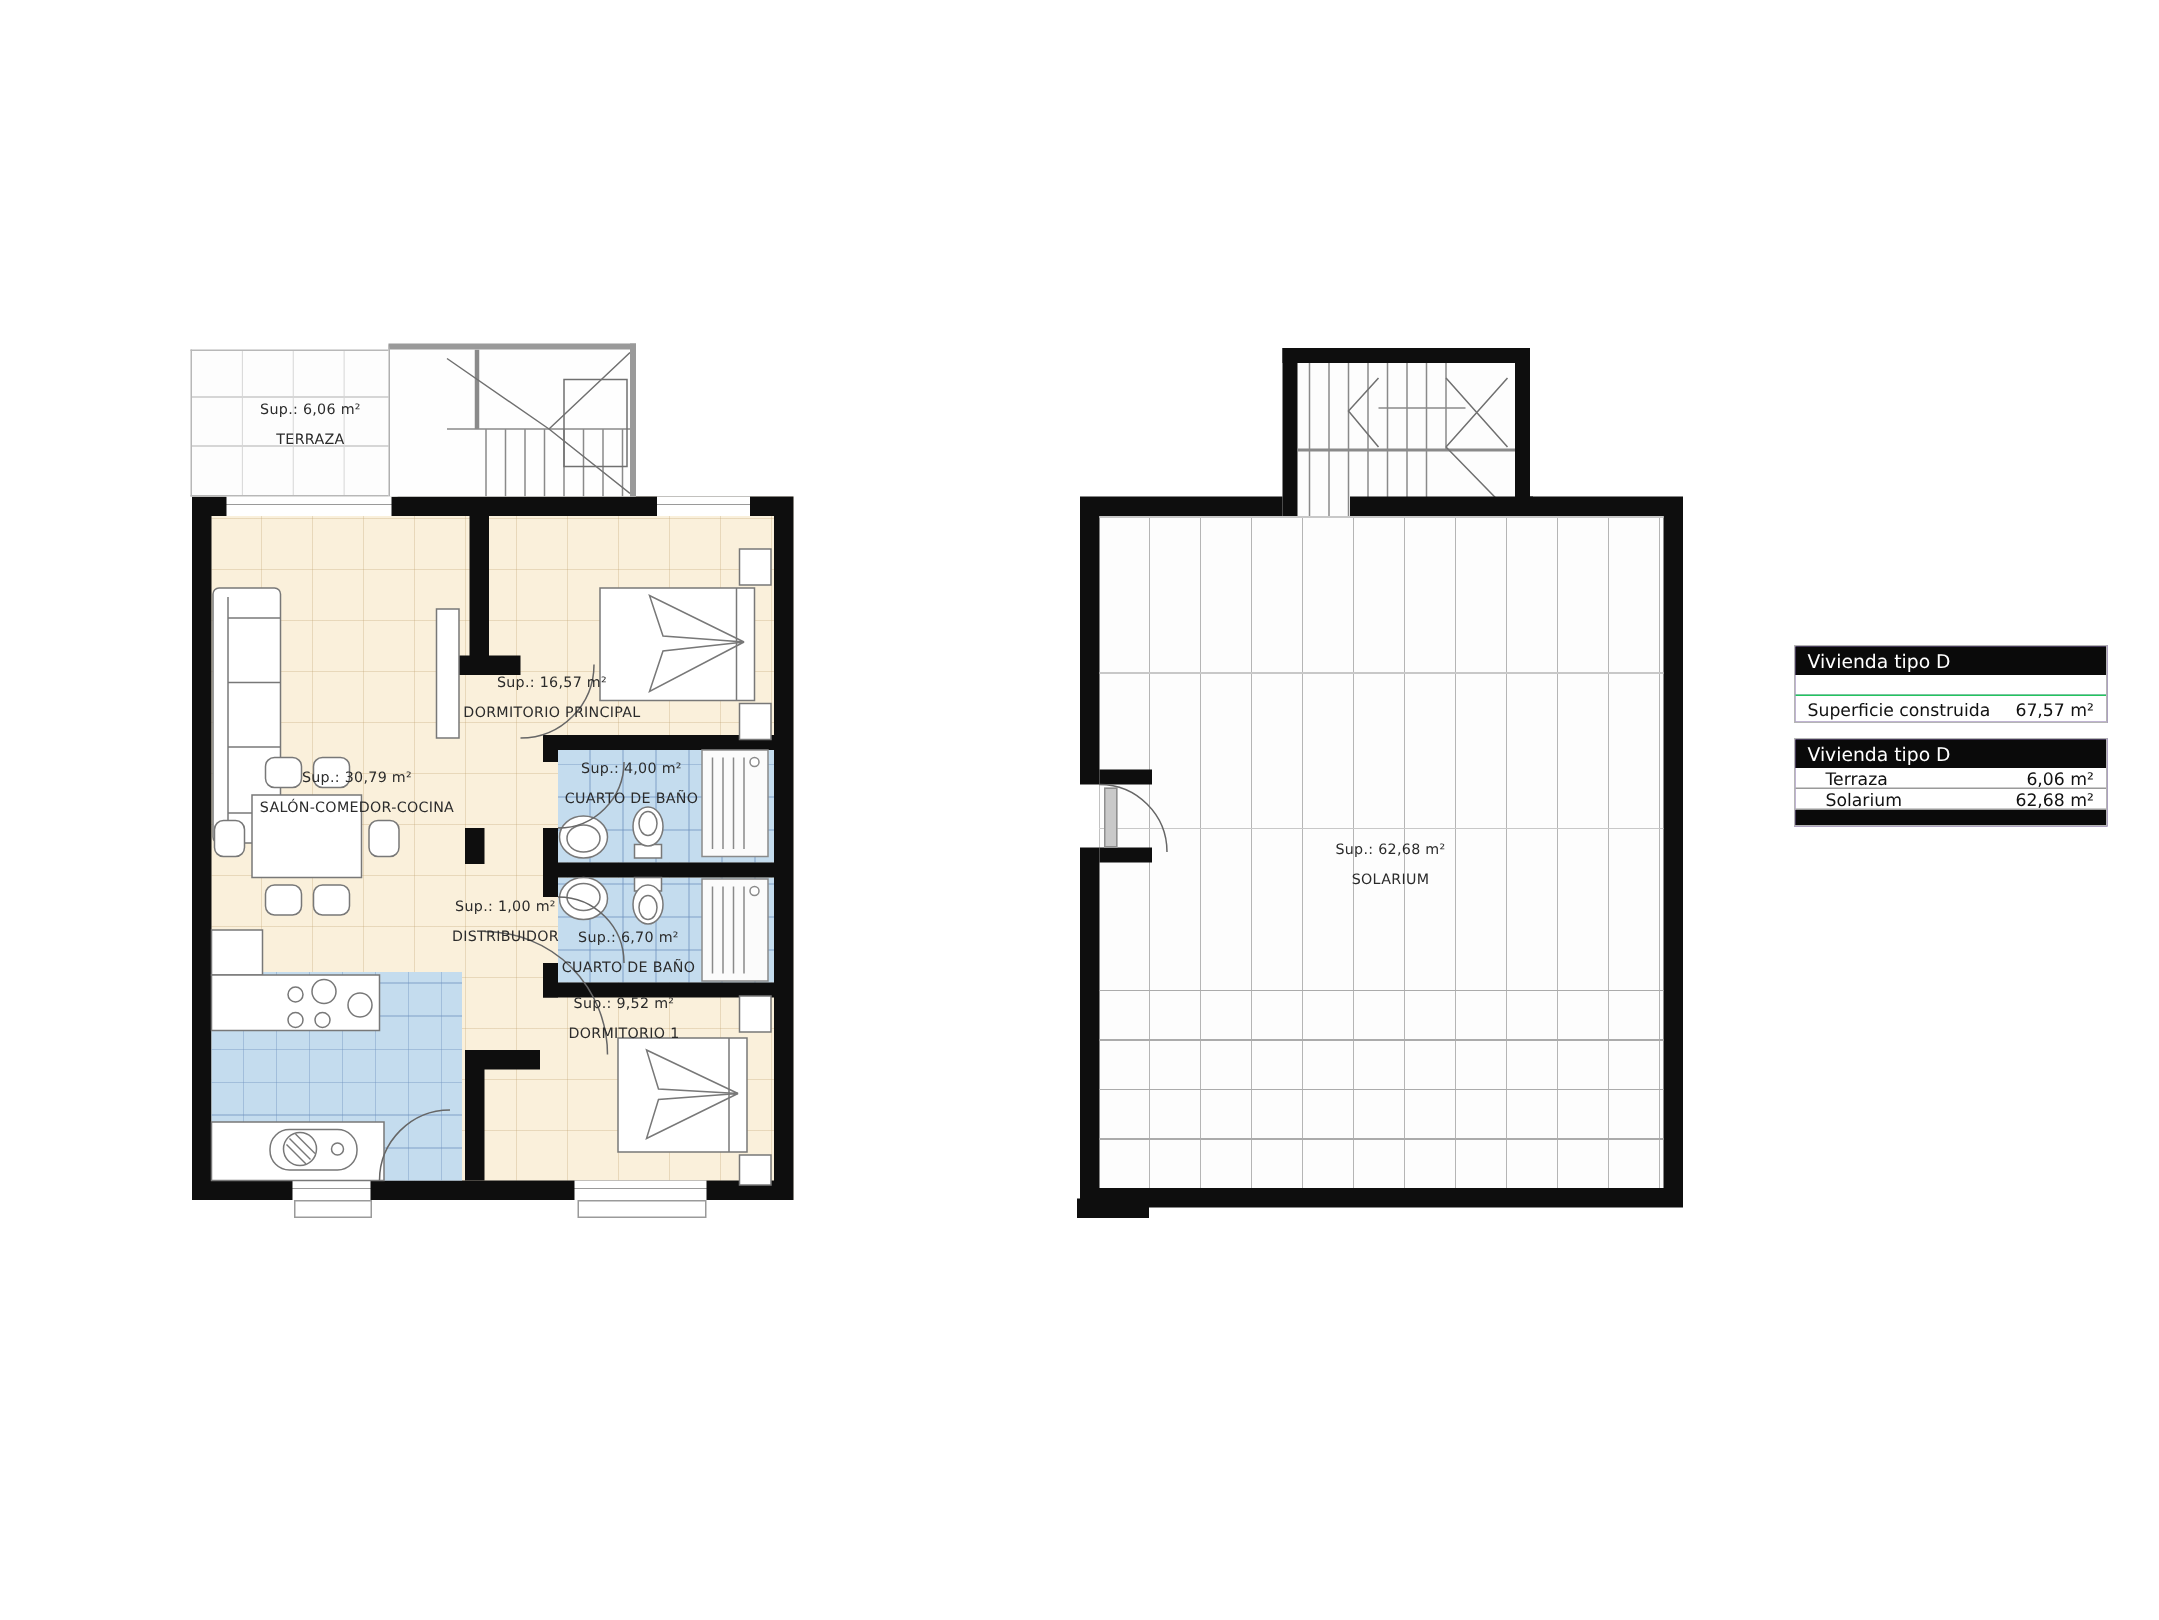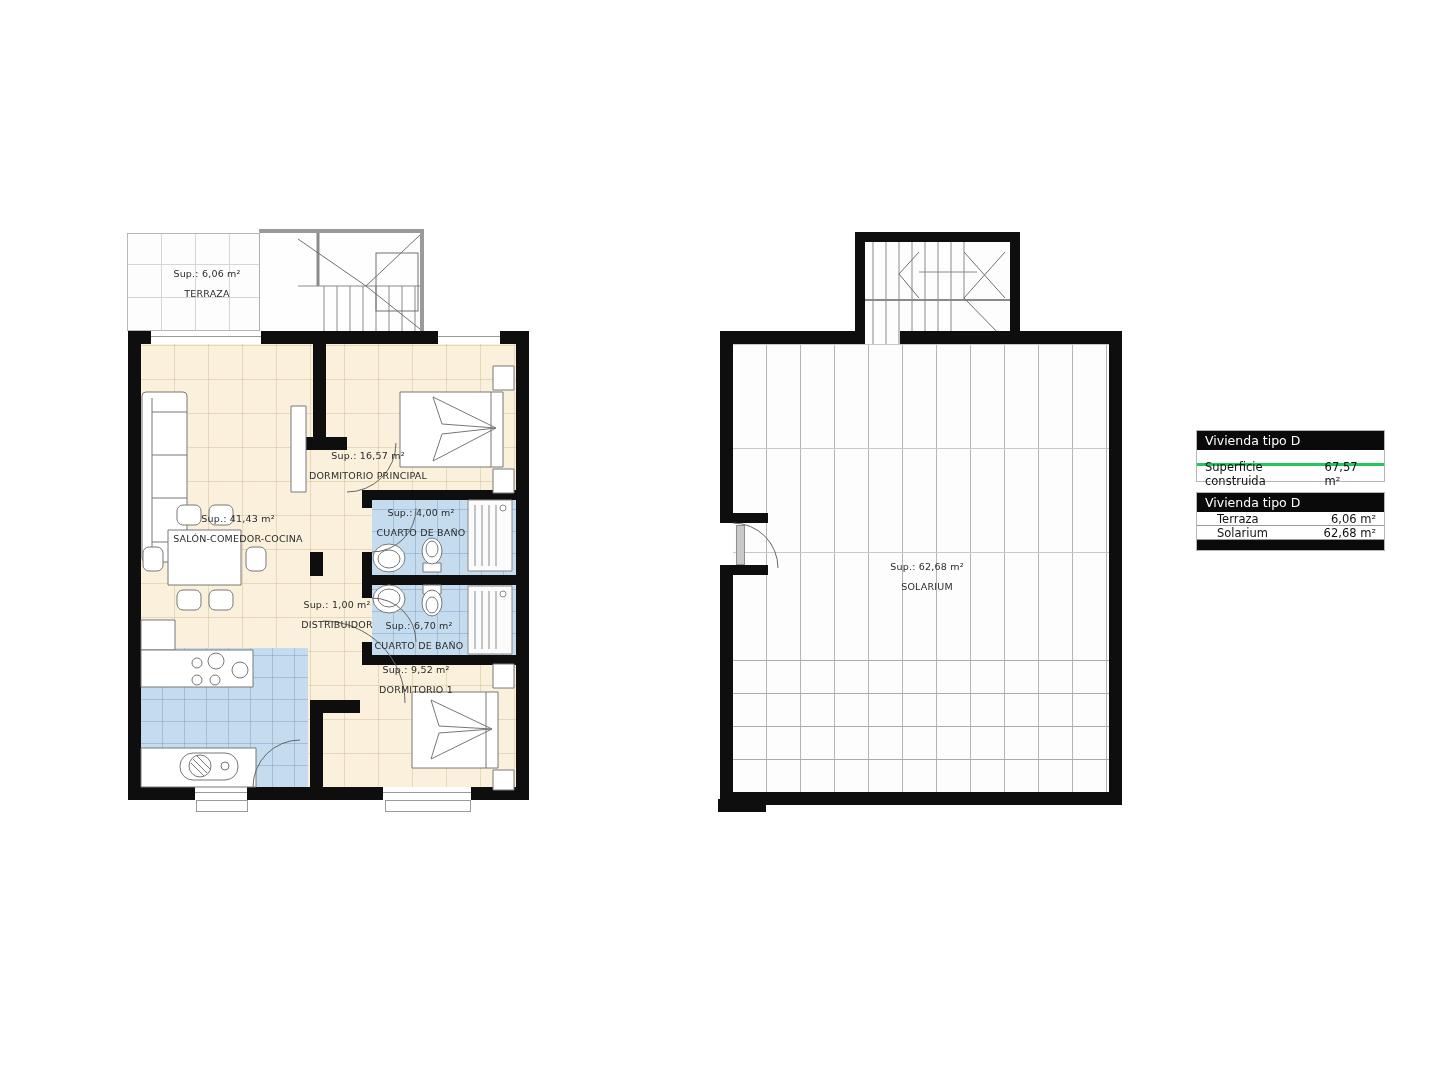--- a/index.html
+++ b/index.html
@@ -57,28 +57,28 @@
   
   .rlabel{z-index:30;text-align:center;color:#2b2b2b;font-size:9.5px;letter-spacing:.2px;line-height:13px;}
   .rlabel .rl-area{margin-bottom:7px;}
   .rlabel .rl-name{white-space:nowrap;}
 
   
   .watermark{left:692px;top:458px;z-index:25;font-size:108px;font-weight:bold;color:#ffffff;
     text-shadow:0 0 2px rgba(185,185,185,.55);letter-spacing:2px;line-height:1;}
 
   
-  .ltable{position:absolute;left:1196px;width:189px;border:1px solid #b5b5b5;background:#4c1d95;z-index:40;
+  .ltable{position:absolute;left:1196px;width:209px;border:1px solid #b5b5b5;background:#4c1d95;z-index:40;
           font-size:11.5px;color:#111;}
   .t1{top:430px;}
   .t2{top:492px;}
   .lt-header{background:#0a0a0a;color:#ffffff;font-size:12.5px;height:19px;line-height:19px;padding-left:8px;}
   .lt-spacer{height:13px;background:#fff;}
   .lt-row{display:flex;justify-content:space-between;align-items:center;height:18px;
-          border-top:3px solid #22c55e;padding:0 8px;background:#fff;}
+          border-top:1px solid #22c55e;padding:0 8px;background:#fff;}
   .t2 .lt-row{height:14px;border-top:none;border-bottom:1px solid #9a9a9a;padding-left:20px;}
   .lt-footer{height:10px;background:#0a0a0a;}
 </style>
 </head>
 <body>
 
 <div id="canvas">
 
   <div class="abs terrace"></div>
 
@@ -264,21 +264,21 @@
       <path d="M372,598 A44,44 0 0 1 416,642"></path>
       <path d="M733,523 A45,45 0 0 1 778,568"></path>
     </g>
   </svg>
 
   <div class="abs rlabel" style="left:147px;top:267px;width:120px;">
     <div class="rl-area">Sup.: 6,06 m²</div>
     <div class="rl-name">TERRAZA</div>
   </div>
   <div class="abs rlabel" style="left:153px;top:512px;width:170px;">
-    <div class="rl-area">Sup.: 41,43 m²</div>
+    <div class="rl-area">Sup.: 30,79 m²</div>
     <div class="rl-name">SALÓN-COMEDOR-COCINA</div>
   </div>
   <div class="abs rlabel" style="left:288px;top:449px;width:160px;">
     <div class="rl-area">Sup.: 16,57 m²</div>
     <div class="rl-name">DORMITORIO PRINCIPAL</div>
   </div>
   <div class="abs rlabel" style="left:371px;top:506px;width:100px;">
     <div class="rl-area">Sup.: 4,00 m²</div>
     <div class="rl-name">CUARTO DE BAÑO</div>
   </div>

